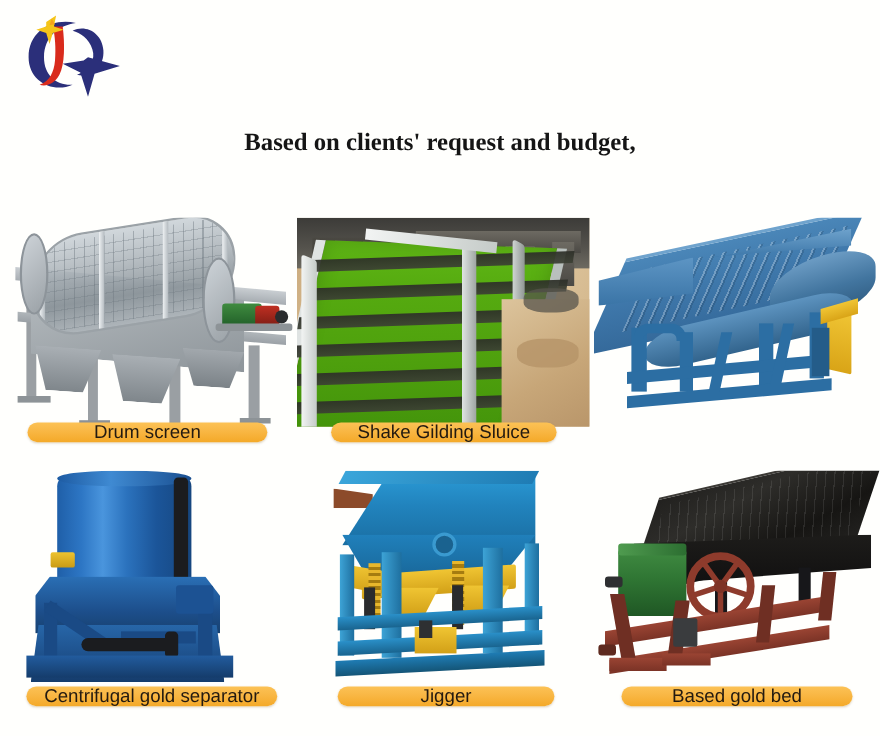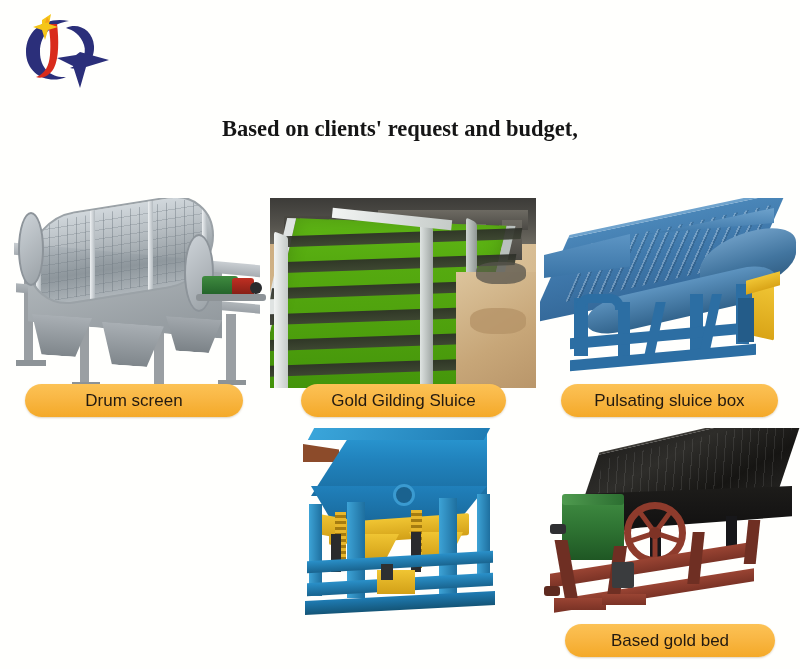--- a/index.html
+++ b/index.html
@@ -31,21 +31,21 @@
   }
   .subtitle span { display: block; font-family: Liberation Serif, serif; }
 
   
   .cell { position: absolute; }
   .photo { position: absolute; overflow: hidden; }
 
   
   .pill {
     position: absolute;
-    height: 33px; border-radius: 17px;
+    height: 18px; border-radius: 17px;
     background: linear-gradient(180deg, #fcc255 0%, #f9b846 40%, #f4a928 100%);
     box-shadow: 0 1px 2px rgba(120,80,10,.25);
     display: flex; align-items: center; justify-content: center;
     font-family: "Liberation Sans", sans-serif;
     font-size: 17px; font-weight: 500; color: #231a10;
     white-space: nowrap;
     z-index: 40;
   }
 
   
@@ -319,21 +319,21 @@
            background:linear-gradient(90deg,#cfd5d2,#8f9693);"></div>
       <div class="rail" style="left:62px;  top:16px; width:120px; height:10px; transform:rotate(6deg);"></div>
 
       <div style="position:absolute; left:186px; top:74px; width:80px; height:116px;
                   background:linear-gradient(150deg,#dcc49c,#c7a678 60%,#b9966a);"></div>
       <div style="position:absolute; left:200px; top:110px; width:56px; height:26px; border-radius:40%;
                   background:#b59468; opacity:.8;"></div>
       <div style="position:absolute; left:206px; top:64px; width:50px; height:22px; border-radius:40%;
                   background:#57544c; opacity:.75;"></div>
     </div>
-    <div class="pill" style="left:31px; top:186px; width:205px;">Gold Gilding Sluice</div>
+    <div class="pill" style="left:31px; top:186px; width:205px;">Shake Gilding Sluice</div>
   </div>
 
   <div class="cell ps" style="left:540px; top:198px; width:260px; height:190px;">
     <div class="photo" style="left:0; top:0; width:260px; height:190px;">
 
       <div class="deck">
         <div class="ribs"></div>
       </div>
 
       <div class="lip" style="left:4px; top:36px; width:86px; height:44px;
@@ -354,23 +354,44 @@
       <div class="frame" style="left:196px; top:86px; width:13px; height:60px;"></div>
       <div class="frame" style="left:30px;  top:132px; width:186px; height:11px; transform:skewY(-5deg);"></div>
       <div class="frame" style="left:30px;  top:154px; width:186px; height:11px; transform:skewY(-5deg);"></div>
       <div class="frame" style="left:110px; top:104px; width:10px; height:54px; transform:skewX(-12deg);"></div>
       <div class="frame" style="left:166px; top:96px; width:10px; height:56px; transform:skewX(-12deg);"></div>
 
       <div class="yellow" style="left:212px; top:84px; width:22px; height:56px; transform:skewY(13deg); border-radius:2px;"></div>
       <div class="yellow" style="left:206px; top:78px; width:34px; height:14px; transform:skewY(-16deg);"></div>
       <div class="frame" style="left:198px; top:100px; width:16px; height:44px; background:#245c89;"></div>
     </div>
-    <div class="pill" style="left:21px; top:186px; width:217px;">Pulsating sluice box</div>
-  </div>
-
+  </div>
+
+  <div class="cell cg" style="left:10px; top:428px; width:250px; height:200px;">
+    <div class="photo" style="left:0; top:0; width:250px; height:200px;">
+      <div class="bowl"></div>
+      <div class="bowl-top"></div>
+
+      <div class="hose" style="left:148px; top:6px; width:13px; height:104px;"></div>
+      <div class="ylw" style="left:36px; top:74px; width:22px; height:14px; border-radius:2px;"></div>
+      <div class="body"></div>
+      <div class="base"></div>
+
+      <div class="strut" style="left:30px;  top:120px; width:12px; height:58px;"></div>
+      <div class="strut" style="left:36px;  top:118px; width:62px; height:11px; transform:rotate(34deg); transform-origin:0 0;"></div>
+      <div class="strut" style="left:100px; top:146px; width:68px; height:11px;"></div>
+      <div class="strut" style="left:170px; top:112px; width:13px; height:62px;"></div>
+
+      <div class="hose" style="left:64px; top:152px; width:86px; height:12px; border-radius:6px;"></div>
+      <div class="hose" style="left:140px; top:146px; width:12px; height:24px;"></div>
+      <div class="strut" style="left:14px; top:168px; width:188px; height:20px; background:linear-gradient(180deg,#225c9e,#153c6b);"></div>
+      <div class="strut" style="left:150px; top:104px; width:34px; height:26px; background:#1c5293; border-radius:3px;"></div>
+    </div>
+    <div class="pill" style="left:14px; top:196px; width:228px;">Centrifugal gold separator</div>
+  </div>
 
   <div class="cell jg" style="left:285px; top:428px; width:240px; height:200px;">
     <div class="photo" style="left:0; top:0; width:240px; height:200px;">
 
       <div class="brown" style="left:18px; top:16px; width:36px; height:18px;
            clip-path:polygon(0 0,100% 30%,100% 100%,0 100%);"></div>
 
       <div class="hopper"></div>
       <div class="lid"></div>
       <div class="hopper2"></div>
@@ -397,20 +418,21 @@
       <div class="col" style="left:192px; top:66px; width:13px; height:92px;"></div>
 
       <div class="beam" style="left:22px; top:128px; width:186px; height:12px; transform:skewY(-3.2deg);"></div>
       <div class="beam" style="left:22px; top:150px; width:186px; height:13px; transform:skewY(-3.2deg);"></div>
       <div class="beam" style="left:20px; top:168px; width:190px; height:14px; transform:skewY(-3deg);
            background:linear-gradient(180deg,#1f7cb4,#145577);"></div>
 
       <div class="yellow" style="left:92px; top:142px; width:38px; height:24px;"></div>
       <div style="position:absolute; left:96px; top:136px; width:12px; height:16px; background:#2e3032;"></div>
     </div>
+    <div class="pill" style="left:22px; top:196px; width:197px;">Jigger</div>
   </div>
 
   <div class="cell sb" style="left:540px; top:428px; width:262px; height:200px;">
     <div class="photo" style="left:0; top:0; width:262px; height:200px;">
 
       <div class="deck">
         <div class="deck-rif"></div>
       </div>
       <div class="skirt"></div>
 

